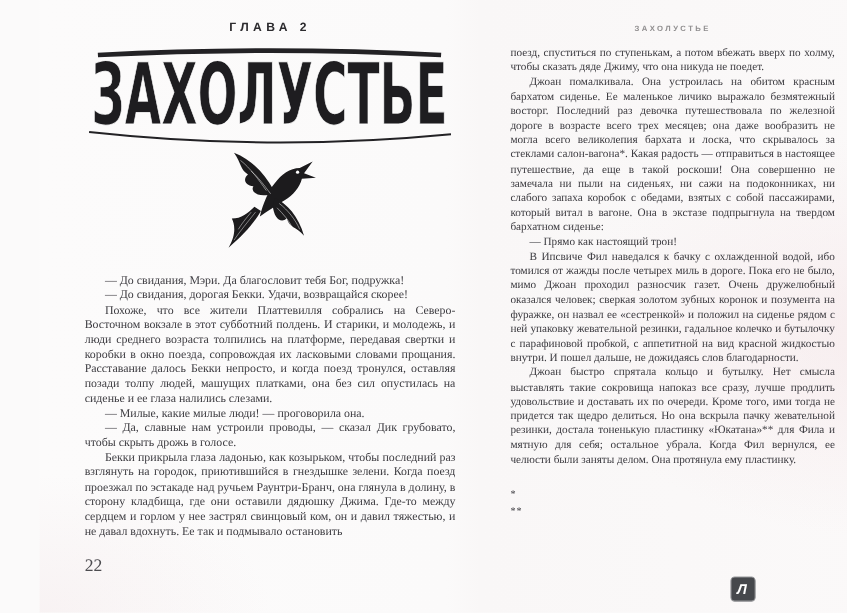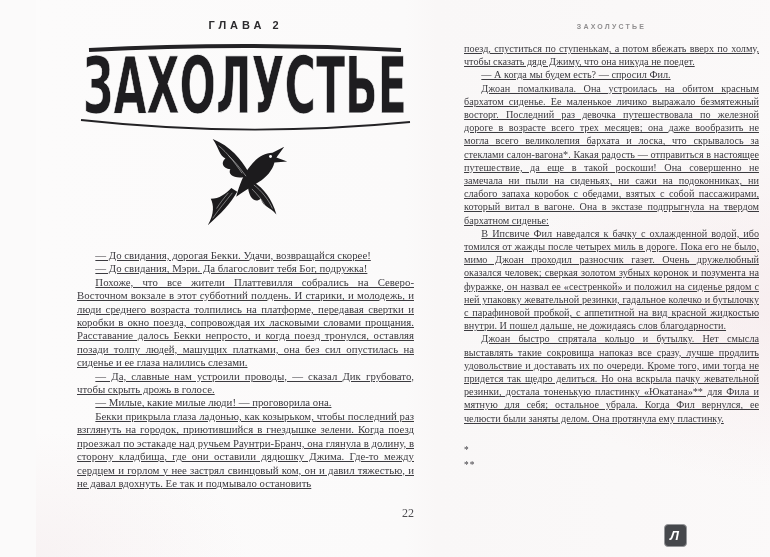--- a/index.html
+++ b/index.html
@@ -22,33 +22,33 @@
   .page-right{left:428px;width:295px;}
 
   .running-head{position:absolute;left:0;width:100%;text-align:center;
     font-family:"Liberation Sans", sans-serif;}
   .running-head.left{top:19px;font-size:11px;font-weight:bold;letter-spacing:4px;color:#2c2b2e;}
   .running-head.right{top:23px;font-size:7px;font-weight:bold;letter-spacing:2.2px;color:#908e8f;}
 
   .chapter-logo{position:absolute;top:40px;left:0;width:337px;height:96px;}
   .bird{position:absolute;top:136px;left:116px;width:108px;height:98px;}
 
-  .body-text{position:absolute;left:0;text-align:justify;text-decoration:underline;}
+  .body-text{position:absolute;left:0;text-align:justify;}
   .page-left  .body-text{top:249px;width:337px;font-size:10.8px;line-height:13.4px;}
   .page-right .body-text{top:42px;width:295px;font-size:10.2px;line-height:13.2px;}
   .body-text p{margin:0;text-indent:1.7em;}
   .body-text p.no-indent{text-indent:0;}
 
   .footnotes{position:absolute;top:444px;left:0;width:295px;}
   .footnote{display:flex;margin-bottom:3px;}
   .fn-marker{width:30px;flex:0 0 30px;font-size:9.3px;line-height:12.4px;letter-spacing:1px;}
   .fn-text{flex:1;font-size:9.3px;line-height:12.4px;text-align:justify;}
 
-  .page-number{position:absolute;top:506px;left:0;width:100%;text-align:right;
-    font-size:12px;color:#4d4c50;}
+  .page-number{position:absolute;top:506px;left:0;width:100%;text-align:left;
+    font-size:16px;color:#4d4c50;}
 
   .watermark{
     position:absolute;left:628px;top:524px;width:23px;height:23px;
     background:#46484c;border:1px solid #96979a;border-radius:4px;
     box-sizing:border-box;display:flex;align-items:center;justify-content:center;
   }
   .watermark span{
     font-family:"Liberation Sans", sans-serif;font-style:italic;font-weight:bold;
     font-size:13px;color:#ffffff;transform:translateX(-1px);
   }
@@ -86,39 +86,39 @@
 
       <path fill="none" stroke="#fbfafa" stroke-width="0.7" opacity="0.65" d="M50,38 C43,28 35,17 26,10 M54,41 C48,33 42,25 36,20"></path>
       <path fill="none" stroke="#fbfafa" stroke-width="0.7" opacity="0.65" d="M62,50 C70,56 77,65 81,74 M60,54 C66,60 71,66 74,72"></path>
       <path fill="none" stroke="#fbfafa" stroke-width="0.7" opacity="0.6" d="M40,58 C33,67 26,75 20,84 M36,58 C31,64 27,69 24,74"></path>
 
       <circle cx="79" cy="21" r="1.5" fill="#ffffff"></circle>
     </svg>
 
     <div class="body-text">
 
-    <p>— До свидания, дорогая Бекки. Удачи, возвращайся скорее!</p>
-        <p>— До свидания, Мэри. Да благословит тебя Бог, подружка!</p>
+    <p>— До свидания, Мэри. Да благословит тебя Бог, подружка!</p>
+        <p>— До свидания, дорогая Бекки. Удачи, возвращайся скорее!</p>
         <p>Похоже, что все жители Платтевилля собрались на Северо-Восточном вокзале в этот субботний полдень. И старики, и молодежь, и люди среднего возраста толпились на платформе, передавая свертки и коробки в окно поезда, сопровождая их ласковыми словами прощания. Расставание далось Бекки непросто, и когда поезд тронулся, оставляя позади толпу людей, машущих платками, она без сил опустилась на сиденье и ее глаза налились слезами.</p>
+        <p>— Милые, какие милые люди! — проговорила она.</p>
         <p>— Да, славные нам устроили проводы, — сказал Дик грубовато, чтобы скрыть дрожь в голосе.</p>
-        <p>— Милые, какие милые люди! — проговорила она.</p>
         <p>Бекки прикрыла глаза ладонью, как козырьком, чтобы последний раз взглянуть на городок, приютившийся в гнездышке зелени. Когда поезд проезжал по эстакаде над ручьем Раунтри-Бранч, она глянула в долину, в сторону кладбища, где они оставили дядюшку Джима. Где-то между сердцем и горлом у нее застрял свинцовый ком, он и давил тяжестью, и не давал вдохнуть. Ее так и подмывало остановить</p>
       </div>
 
     <div class="page-number">22</div>
   </div>
 
   <div class="page page-right">
     <div class="running-head right">ЗАХОЛУСТЬЕ</div>
 
     <div class="body-text">
 
     <p class="no-indent">поезд, спуститься по ступенькам, а потом вбежать вверх по холму, чтобы сказать дяде Джиму, что она никуда не поедет.</p>
-        <p>— А когда мы будем есть? — спросил Фил.</p>
         <p>Джоан помалкивала. Она устроилась на обитом красным бархатом сиденье. Ее маленькое личико выражало безмятежный восторг. Последний раз девочка путешествовала по железной дороге в возрасте всего трех месяцев; она даже вообразить не могла всего великолепия бархата и лоска, что скрывалось за стеклами салон-вагона*. Какая радость — отправиться в настоящее путешествие, да еще в такой роскоши! Она совершенно не замечала ни пыли на сиденьях, ни сажи на подоконниках, ни слабого запаха коробок с обедами, взятых с собой пассажирами, который витал в вагоне. Она в экстазе подпрыгнула на твердом бархатном сиденье:</p>
+        <p>— Прямо как настоящий трон!</p>
         <p>В Ипсвиче Фил наведался к бачку с охлажденной водой, ибо томился от жажды после четырех миль в дороге. Пока его не было, мимо Джоан проходил разносчик газет. Очень дружелюбный оказался человек; сверкая золотом зубных коронок и позумента на фуражке, он назвал ее «сестренкой» и положил на сиденье рядом с ней упаковку жевательной резинки, гадальное колечко и бутылочку с парафиновой пробкой, с аппетитной на вид красной жидкостью внутри. И пошел дальше, не дожидаясь слов благодарности.</p>
         <p>Джоан быстро спрятала кольцо и бутылку. Нет смысла выставлять такие сокровища напоказ все сразу, лучше продлить удовольствие и доставать их по очереди. Кроме того, ими тогда не придется так щедро делиться. Но она вскрыла пачку жевательной резинки, достала тоненькую пластинку «Юкатана»** для Фила и мятную для себя; остальное убрала. Когда Фил вернулся, ее челюсти были заняты делом. Она протянула ему пластинку.</p>
       </div>
 
     <div class="footnotes">
 
     <div class="footnote">
           <span class="fn-marker">*</span>
         </div>
         <div class="footnote">

